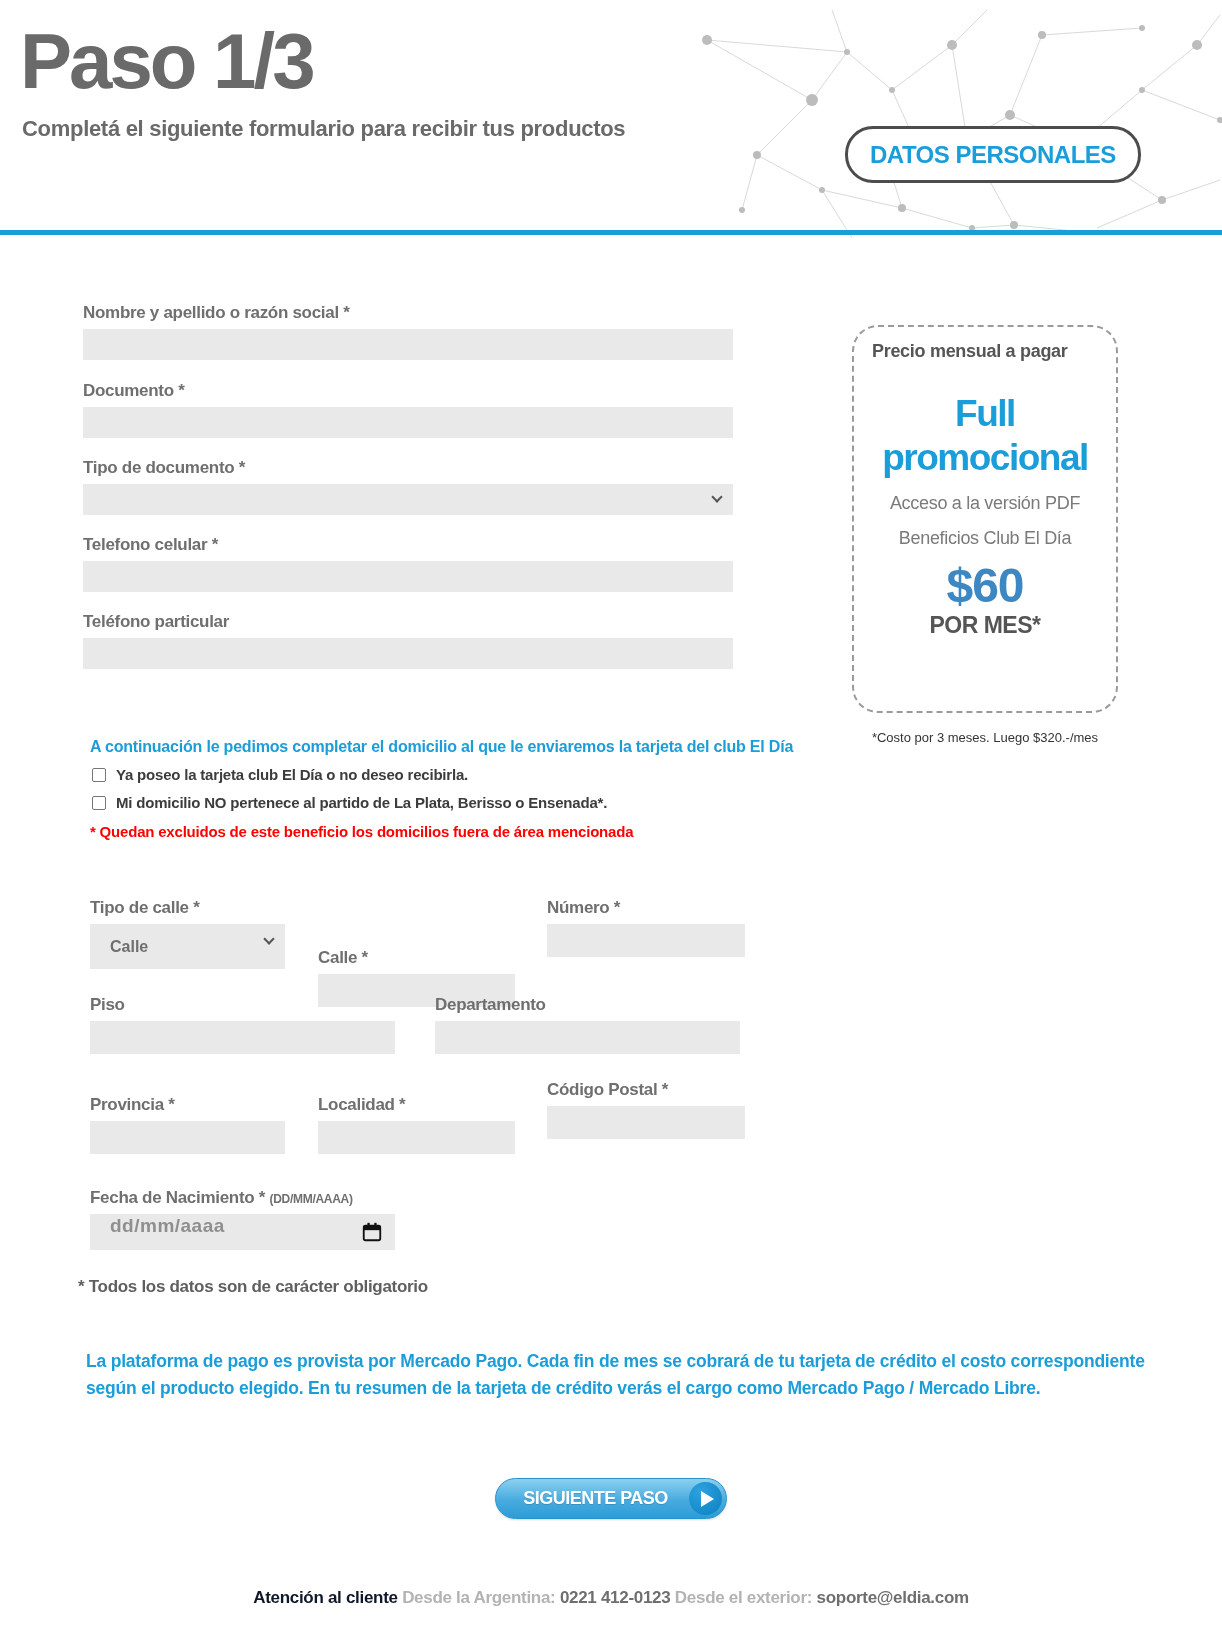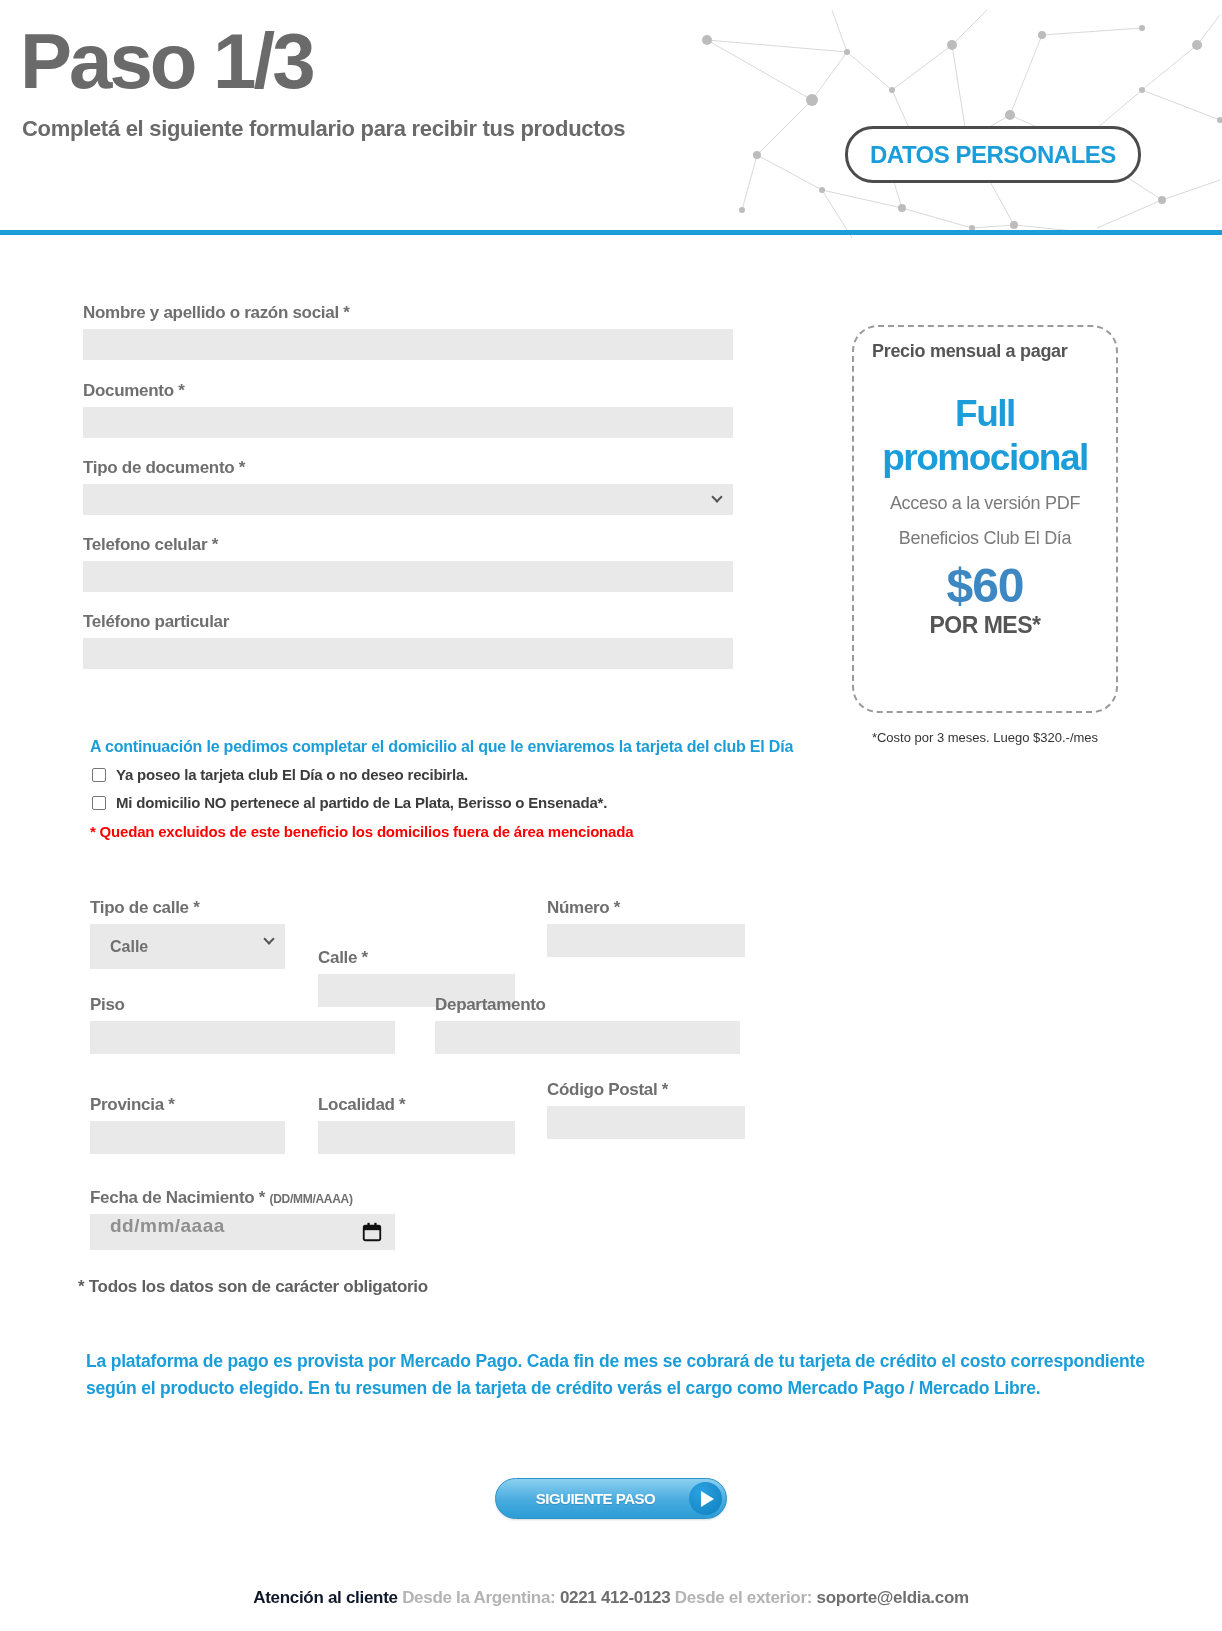--- a/index.html
+++ b/index.html
@@ -90,21 +90,21 @@
 
   
   .next-btn {
     left:50%; top:1478px; transform:translateX(-50%);
     width:232px; height:41px; border:1px solid #2a93c9; border-radius:21px;
     background:linear-gradient(180deg,#8bd0f0 0%,#47abdf 55%,#2d9cd6 100%);
     display:flex; align-items:center; cursor:pointer; box-shadow:0 1px 2px rgba(0,0,0,0.15);
   }
   .next-btn-label {
     flex:1; text-align:center; padding-left:6px;
-    color:#fff; font-size:15px; font-weight:bold; letter-spacing:-0.5px;
+    color:#fff; font-size:18px; font-weight:bold; letter-spacing:-0.5px;
     text-shadow:0 1px 1px rgba(0,0,0,0.15); white-space:nowrap;
   }
   .play-circle {
     width:33px; height:33px; border-radius:50%; margin-right:4px; flex:0 0 auto;
     background:radial-gradient(circle at 35% 30%,#2da2e0,#0d7fc0);
     display:flex; align-items:center; justify-content:center;
   }
   .play-triangle {
     width:0; height:0; margin-left:4px;
     border-left:13px solid #fff; border-top:8px solid transparent; border-bottom:8px solid transparent;

